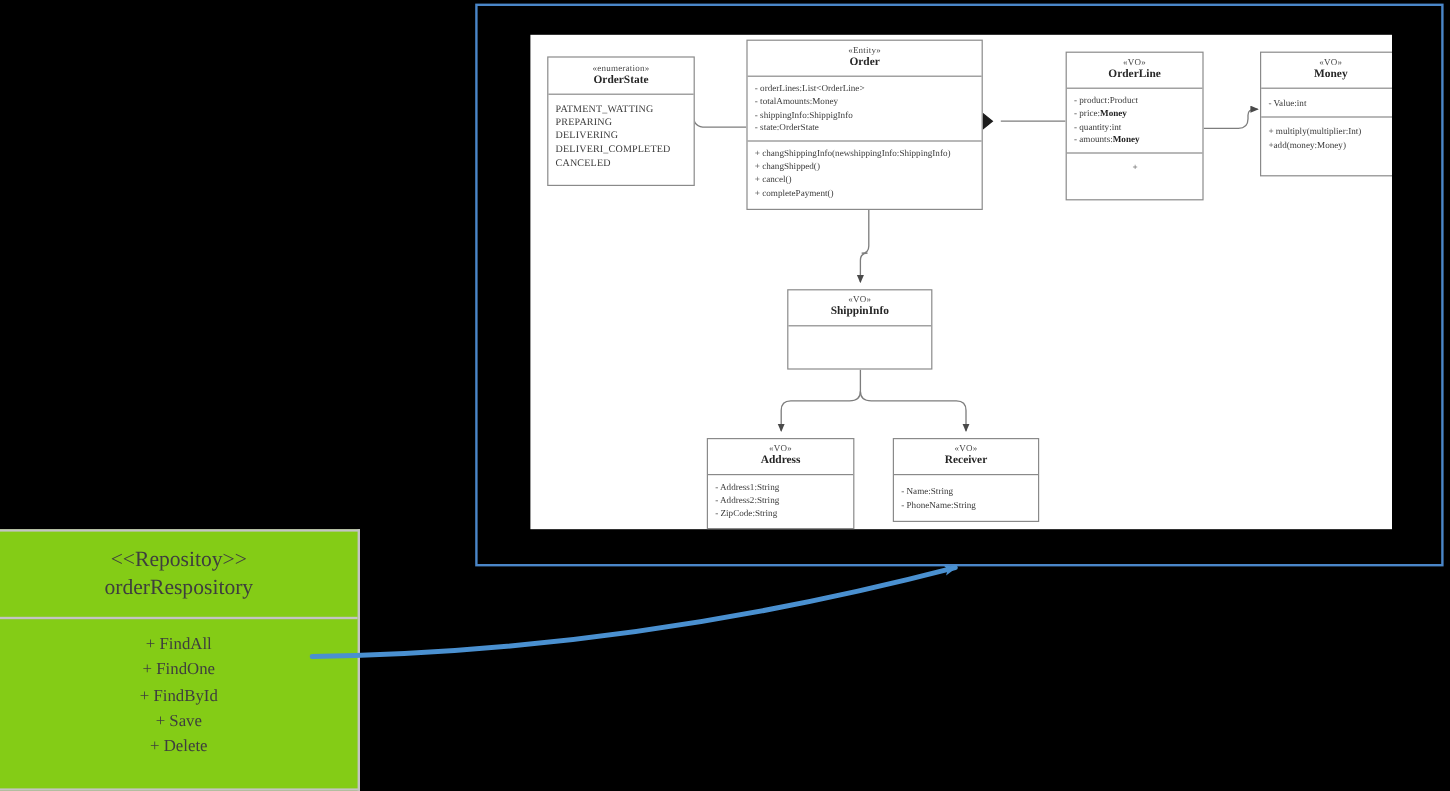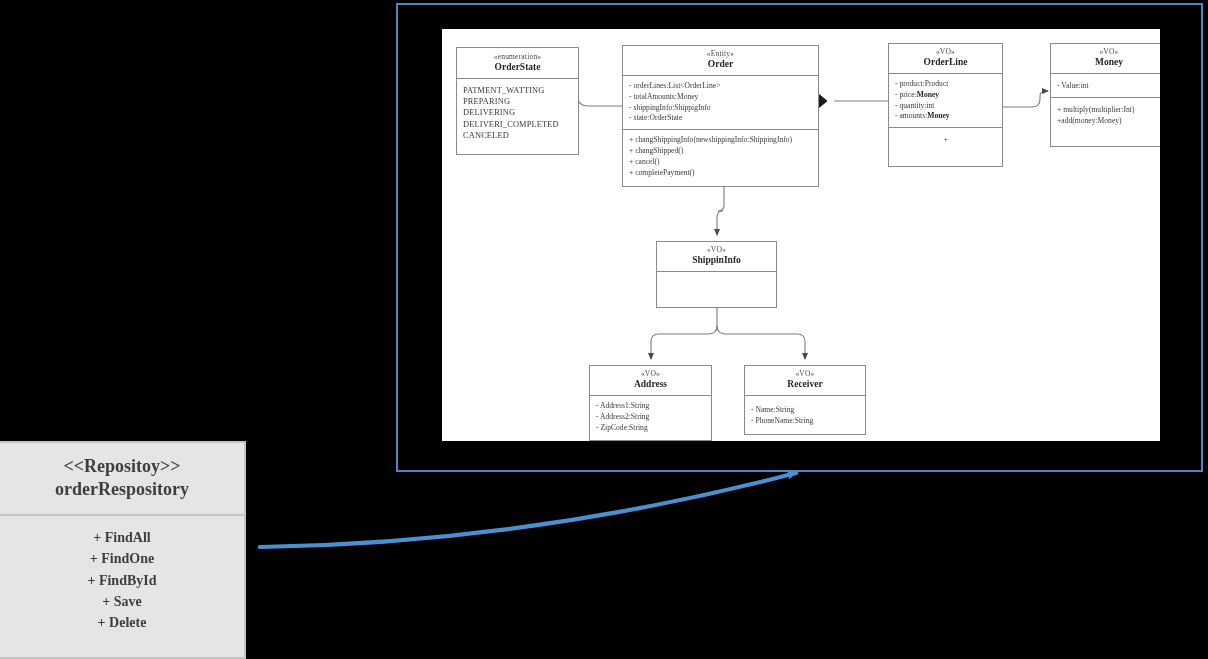--- a/index.html
+++ b/index.html
@@ -90,47 +90,46 @@
   }
   .uml-line.enum {
     font-size: 8.4px;
     line-height: 1.33;
     letter-spacing: 0.15px;
   }
   .uml-line b { font-weight: bold; color: #1f1f1f; }
 
   
   #box-orderstate { left: 14px;   top: 18px;  width: 123px; height: 108px; }
-  #box-order      { left: 180px; top: 16px;   width: 197px; height: 142px; }
+  #box-order      { left: 180px; top: 4px;   width: 197px; height: 142px; }
   #box-orderline  { left: 446px; top: 14px;  width: 115px; height: 124px; }
   #box-money      { left: 608px; top: 14px;  width: 118px; height: 104px; }
   #box-shippinfo  { left: 214px; top: 212px; width: 121px; height: 67px; }
   #box-address    { left: 147px; top: 336px; width: 123px; height: 76px; }
   #box-receiver   { left: 302px; top: 336px; width: 122px; height: 70px; }
 
   #box-orderstate .uml-header { padding-top: 5px; }
   #box-orderstate .uml-compartment { padding-top: 6px; }
   #box-money .uml-compartment { padding-top: 7px; }
   #box-receiver .uml-compartment { padding-top: 9px; }
   #box-orderline .uml-compartment.plain-center { padding-top: 6px; font-size: 9px; }
 
   
   #repository-box {
     position: absolute;
     left: 0px;
     top: 441px;
-    width: 246px;
+    width: 300px;
     height: 218px;
     border: 2px solid #c4c4c4;
     border-left: none;
     box-sizing: border-box;
-    background: #e5e5e5;
+    background: #84cc16;
     color: #3e3e3e;
     text-align: center;
-    font-weight: bold;
   }
   #repository-header {
     padding: 12px 6px 13px 6px;
     border-bottom: 2px solid #c4c4c4;
     line-height: 1.28;
   }
   .repo-stereotype, .repo-name {
     display: block;
     font-size: 18px;
     color: #3e3e3e;

